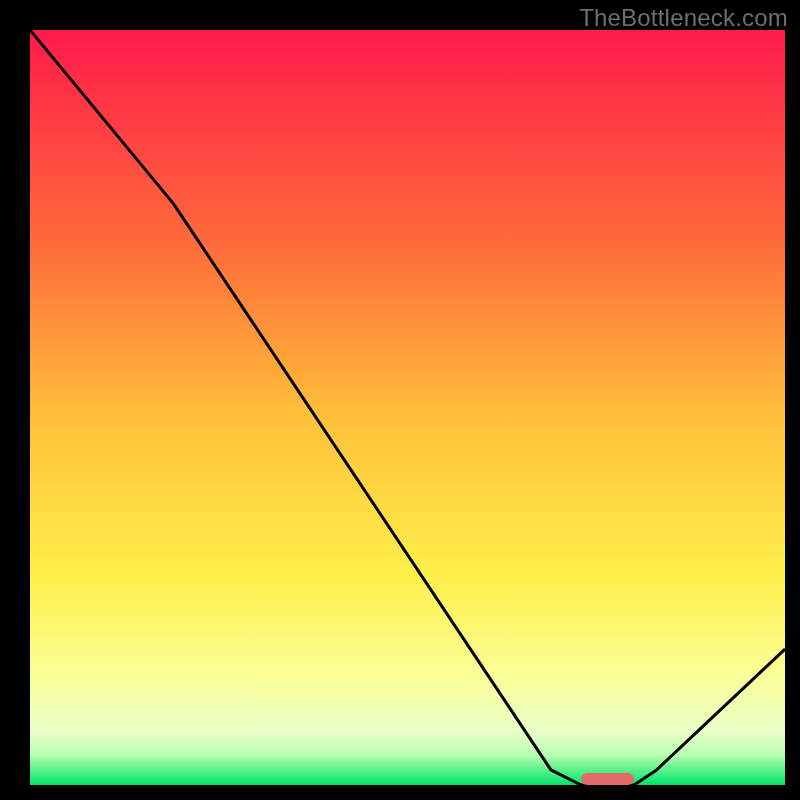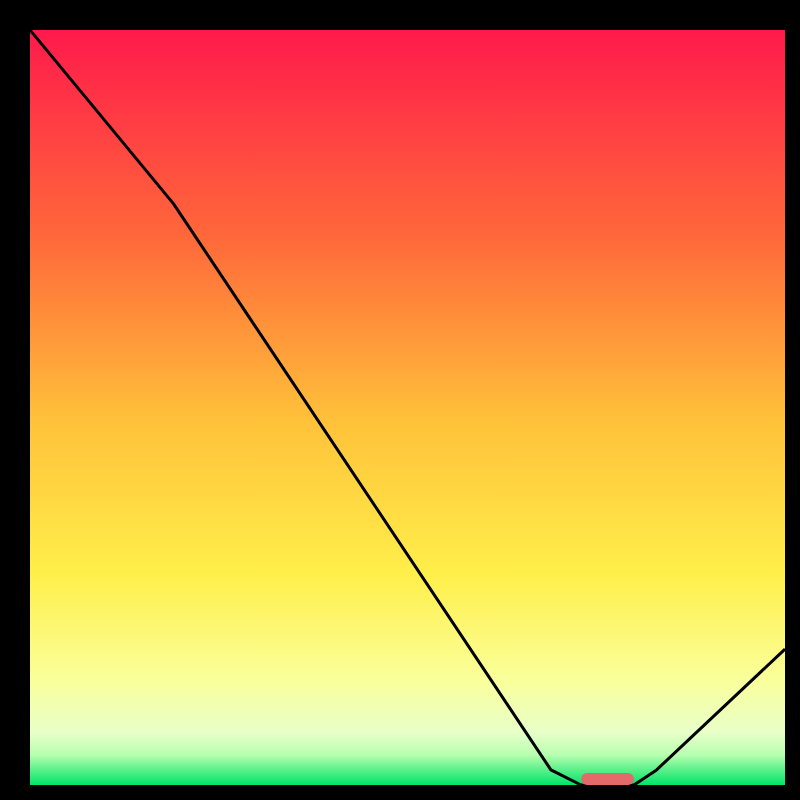--- a/index.html
+++ b/index.html
@@ -66,13 +66,14 @@
       <g id="curve-group">
           <path d="M0.0 0.0 L143.4 173.6 L520.9 739.9 L551.1 755.0 L604.0 755.0 L626.6 739.9 L755.0 619.1" fill="none" stroke="#000000" stroke-width="3" stroke-linejoin="round"></path>
         </g>
 
       <g id="marker-group">
           <rect x="551.1" y="743.0" width="52.9" height="12.0" rx="6.0" fill="#e46a6a"></rect>
         </g>
     </svg>
   </div>
 
+  <div class="watermark">TheBottleneck.com</div>
 </div>
 
 </body></html>

